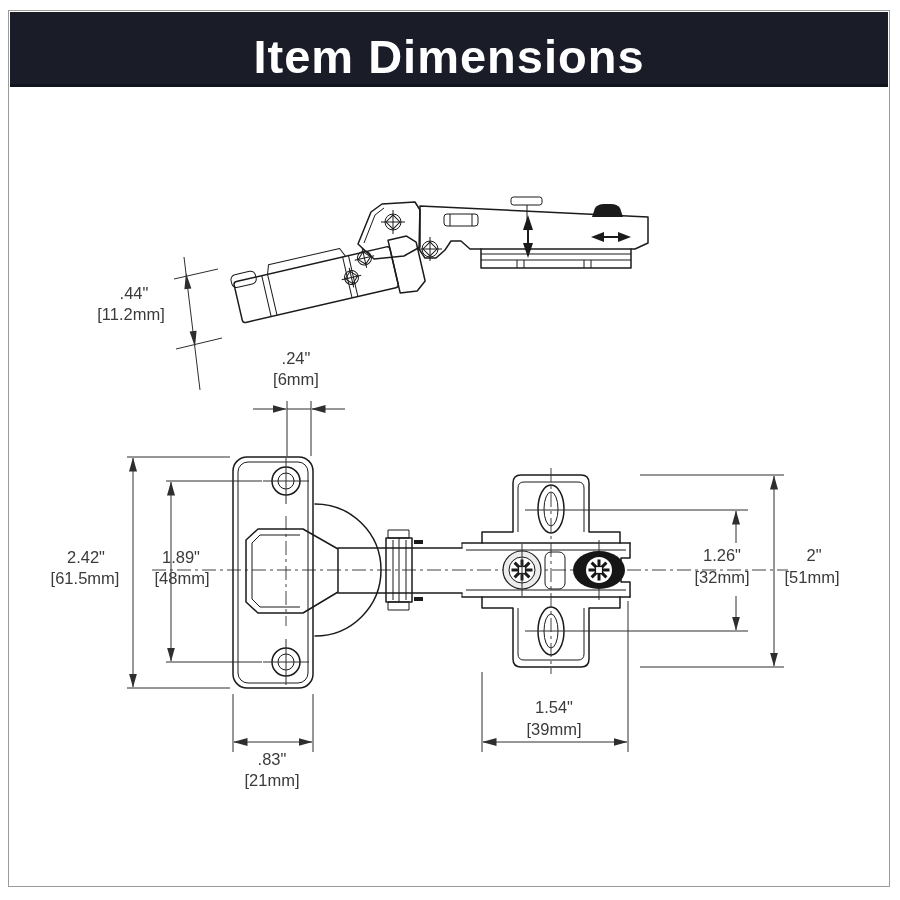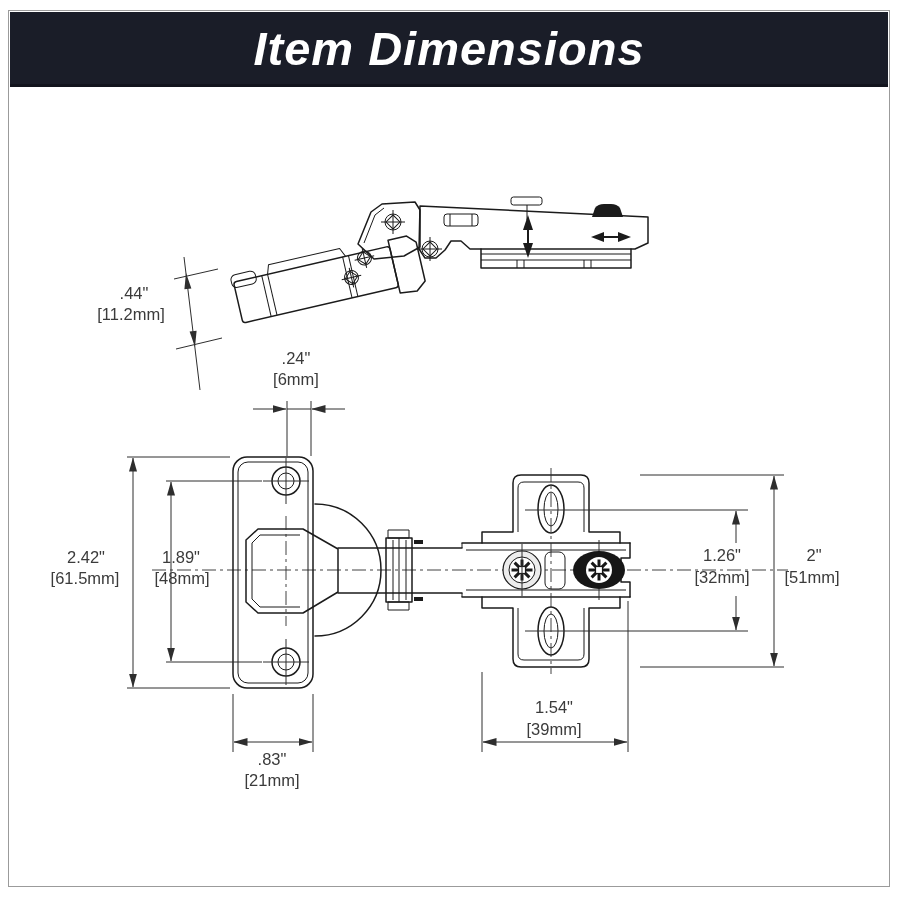--- a/index.html
+++ b/index.html
@@ -6,23 +6,22 @@
   body{
     width:900px;height:900px;position:relative;background:#ffffff;
     font-family:"Liberation Sans",sans-serif;overflow:hidden;
   }
   .frame{
     position:absolute;left:8px;top:10px;width:882px;height:877px;
     border:1px solid #9b9b9b;background:#ffffff;box-sizing:border-box;
   }
   .titlebar{
     position:absolute;left:1px;top:1px;width:878px;height:72px;
-    background:#1a1d28;display:flex;align-items:center;justify-content:center;
+    background:#1a1d28;display:flex;align-items:flex-end;justify-content:center;
     border-bottom:3px solid #12141d;
-    font-style:italic;
   }
   .titlebar h1{
     margin:0;color:#ffffff;font-size:47px;font-weight:700;letter-spacing:1px;
     font-family:"Liberation Sans",sans-serif;
   }
   svg.overlay{position:absolute;left:0;top:0;width:900px;height:900px;}
   text.dim{
     font-family:"Liberation Sans",sans-serif;font-size:16.5px;fill:#3b3b3b;
     text-anchor:middle;
   }

